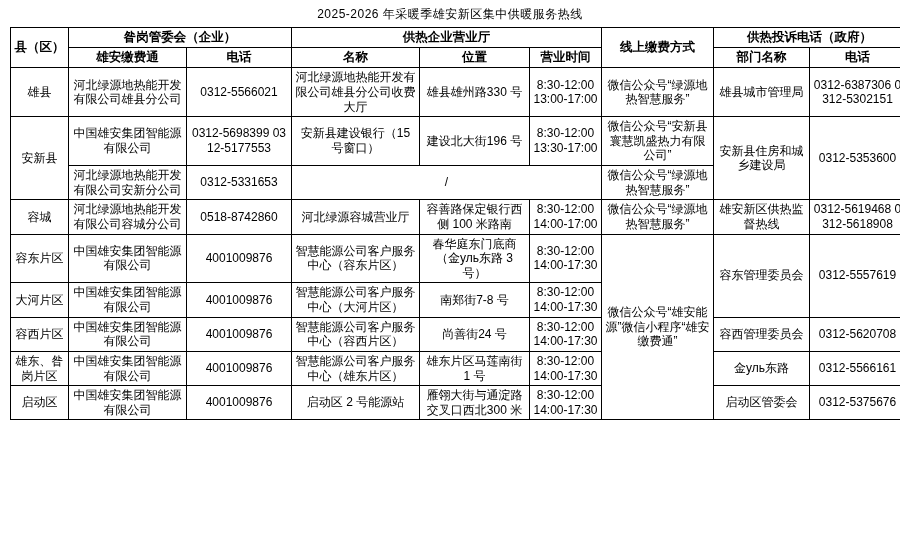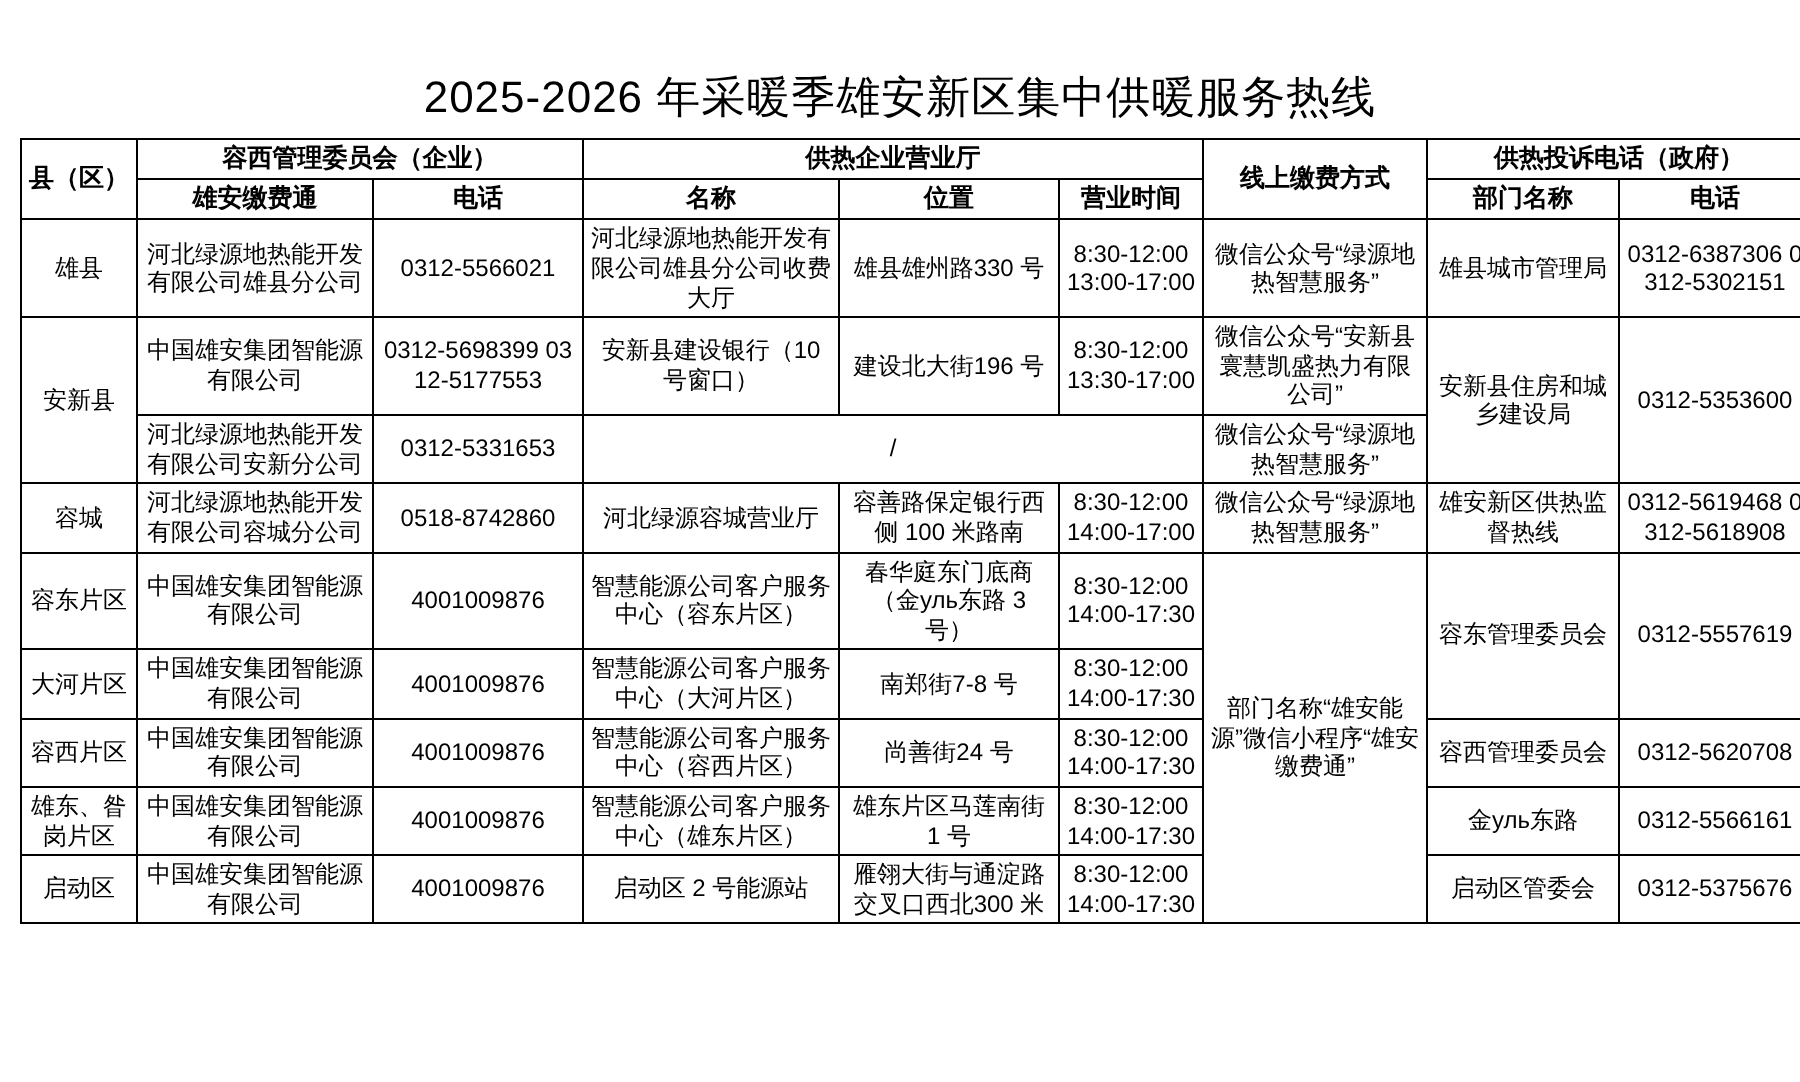--- a/index.html
+++ b/index.html
@@ -16,26 +16,25 @@
   }
   .page {
     width: 900px;
     height: 541px;
     position: relative;
     box-sizing: border-box;
     padding: 0 10px;
   }
   .doc-title {
     text-align: center;
-    font-size: 22px;
+    font-size: 12px;
     font-weight: normal;
     letter-spacing: 0.5px;
     padding: 6px 0 4px 0;
     line-height: 1.4;
-    margin-top: 28px;
   }
   .subtitle {
     font-size: 13px;
     padding: 4px 0 6px 2px;
     line-height: 1.4;
   }
   table.hotline {
     border-collapse: collapse;
     width: 880px;
     table-layout: fixed;
@@ -82,21 +81,21 @@
       <col class="col-hall-name">
       <col class="col-hall-pos">
       <col class="col-hall-time">
       <col class="col-online">
       <col class="col-gov-dept">
       <col class="col-gov-tel">
     </colgroup>
     <thead>
       <tr>
         <th rowspan="2" class="grp-head">县（区）</th>
-        <th colspan="2" class="grp-head">容西管理委员会（企业）</th>
+        <th colspan="2" class="grp-head">昝岗管委会（企业）</th>
         <th colspan="3" class="grp-head">供热企业营业厅</th>
         <th rowspan="2" class="grp-head">线上缴费方式</th>
         <th colspan="2" class="grp-head">供热投诉电话（政府）</th>
       </tr>
       <tr>
         <th>雄安缴费通</th>
         <th>电话</th>
         <th>名称</th>
         <th>位置</th>
         <th>营业时间</th>
@@ -115,21 +114,21 @@
         <td>8:30-12:00 13:00-17:00</td>
         <td>微信公众号“绿源地热智慧服务”</td>
         <td>雄县城市管理局</td>
         <td>0312-6387306 0312-5302151</td>
       </tr>
 
       <tr>
         <td rowspan="2">安新县</td>
         <td>中国雄安集团智能源有限公司</td>
         <td>0312-5698399 0312-5177553</td>
-        <td>安新县建设银行（10 号窗口）</td>
+        <td>安新县建设银行（15 号窗口）</td>
         <td>建设北大街196 号</td>
         <td>8:30-12:00 13:30-17:00</td>
         <td>微信公众号“安新县寰慧凯盛热力有限公司”</td>
         <td rowspan="2">安新县住房和城乡建设局</td>
         <td rowspan="2">0312-5353600</td>
       </tr>
 
       <tr>
         <td>河北绿源地热能开发有限公司安新分公司</td>
         <td>0312-5331653</td>
@@ -149,21 +148,21 @@
         <td>0312-5619468 0312-5618908</td>
       </tr>
 
       <tr>
         <td>容东片区</td>
         <td>中国雄安集团智能源有限公司</td>
         <td>4001009876</td>
         <td>智慧能源公司客户服务中心（容东片区）</td>
         <td>春华庭东门底商（金уль东路 3 号）</td>
         <td>8:30-12:00 14:00-17:30</td>
-        <td rowspan="5">部门名称“雄安能源”微信小程序“雄安缴费通”</td>
+        <td rowspan="5">微信公众号“雄安能源”微信小程序“雄安缴费通”</td>
         <td rowspan="2">容东管理委员会</td>
         <td rowspan="2">0312-5557619</td>
       </tr>
 
       <tr>
         <td>大河片区</td>
         <td>中国雄安集团智能源有限公司</td>
         <td>4001009876</td>
         <td>智慧能源公司客户服务中心（大河片区）</td>
         <td>南郑街7-8 号</td>

